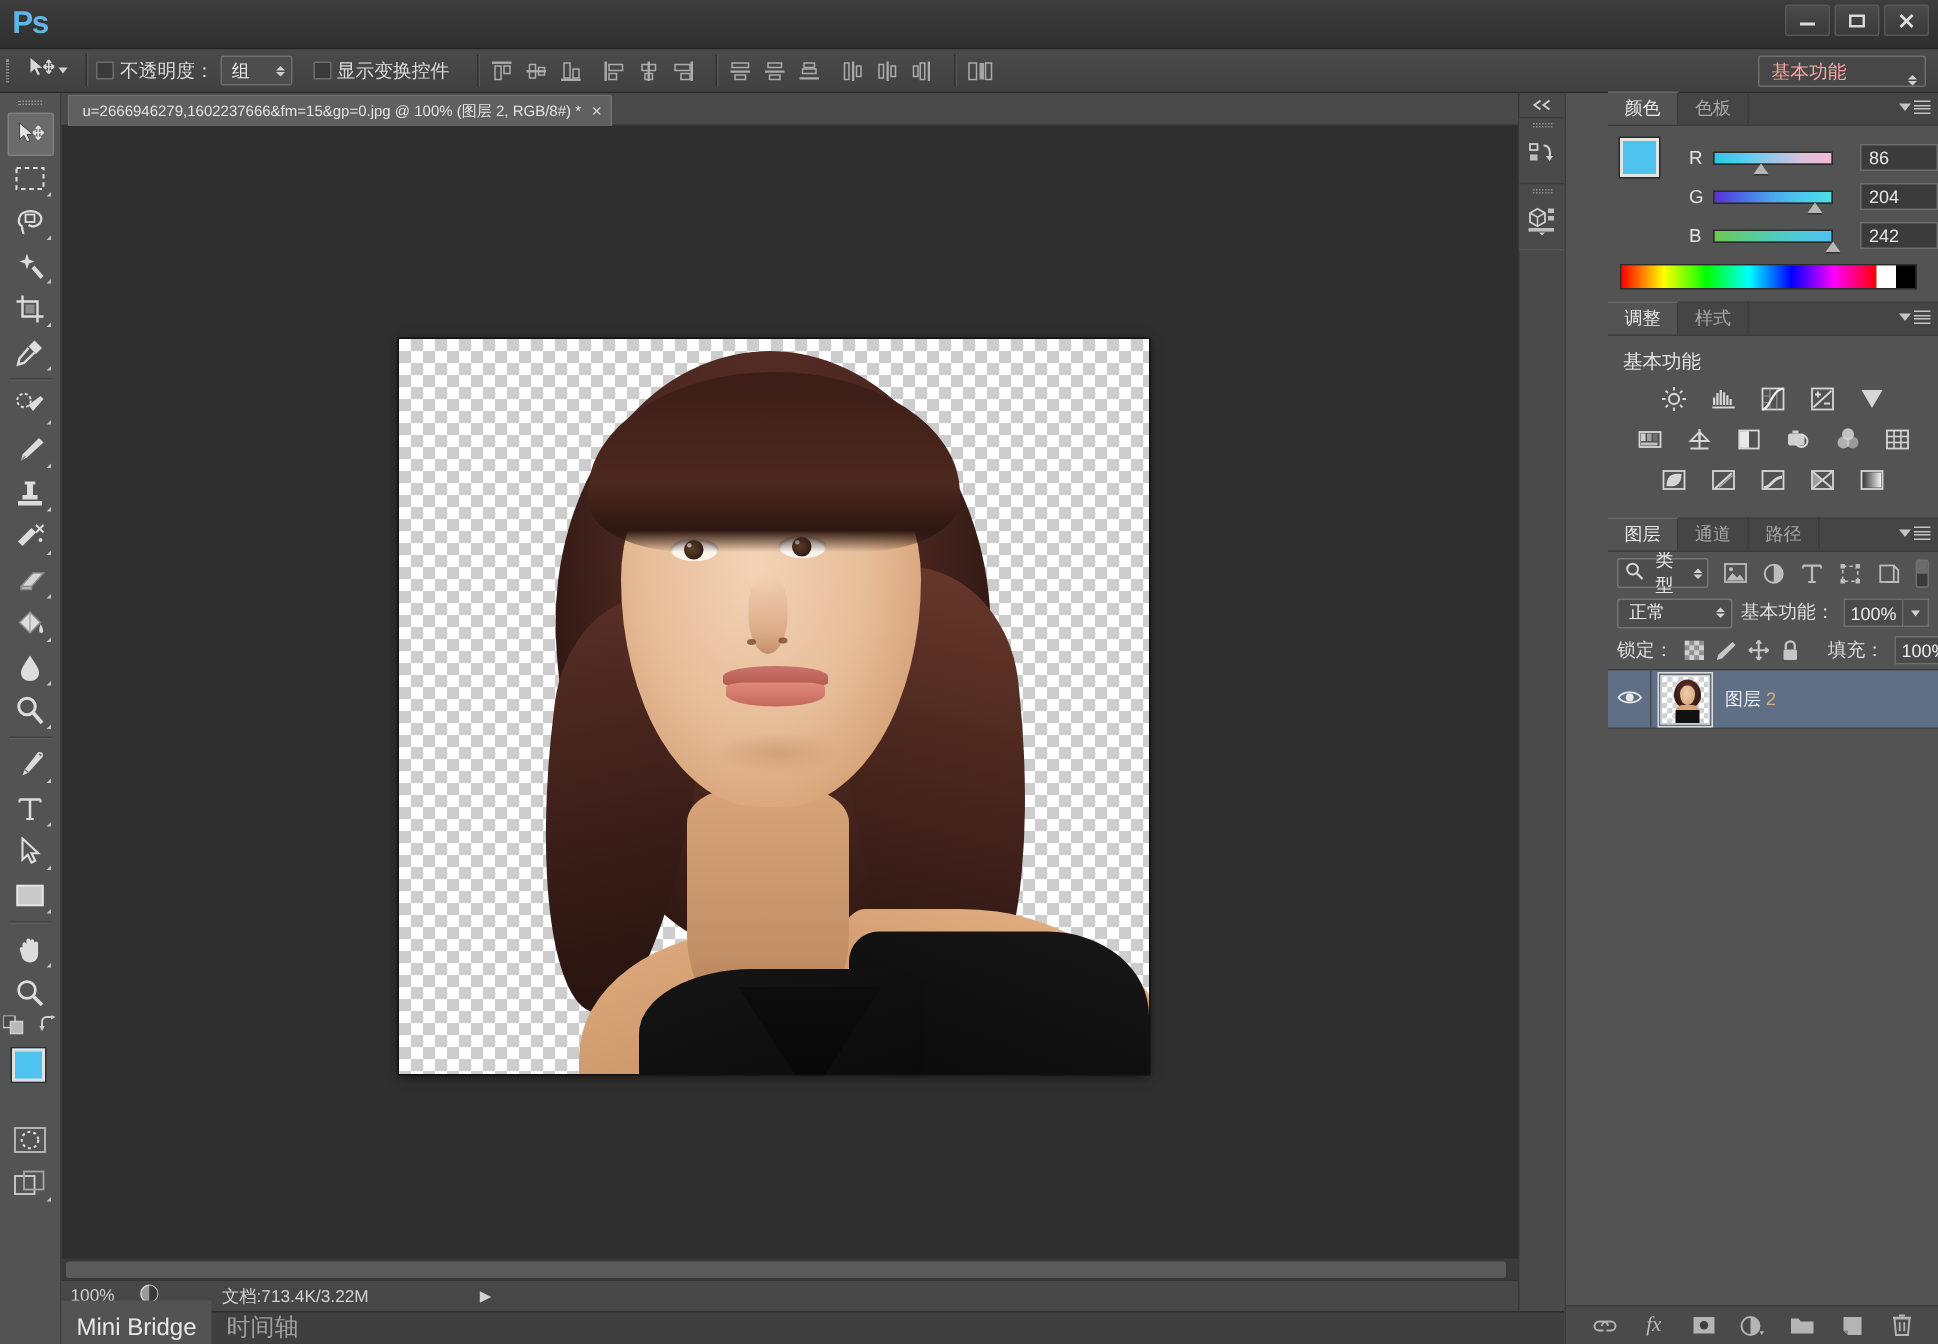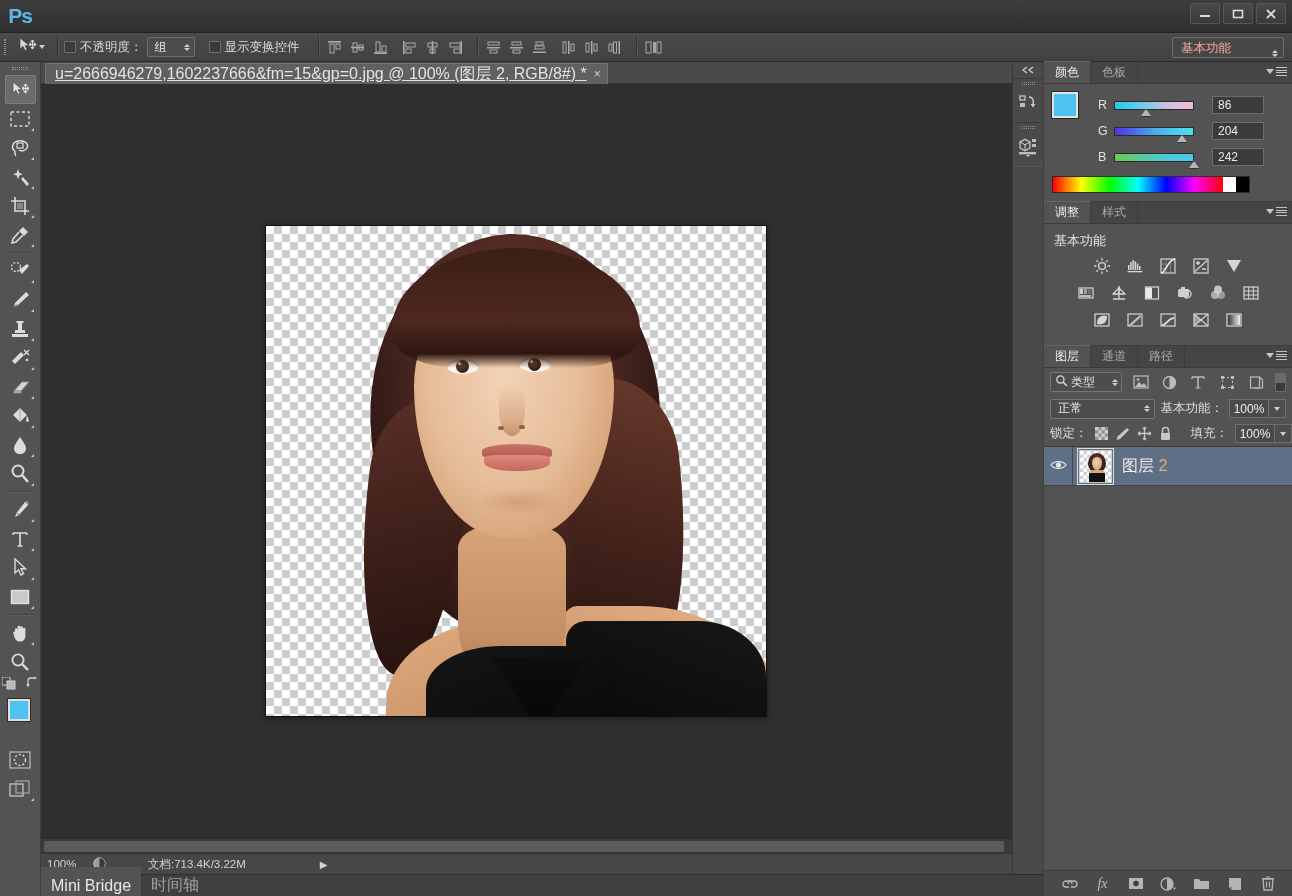--- a/index.html
+++ b/index.html
@@ -99,21 +99,21 @@
   #tabstrip {
     position:absolute; left:41px; top:62px; width:1002px; height:22px;
     background:#4a4a4a; border-bottom:1px solid #333;
   }
   #doctab {
     position:absolute; left:4px; top:1px; height:21px;
     background:#606060; border:1px solid #747474; border-bottom:none;
     display:flex; align-items:center; padding:0 6px 0 9px; gap:7px;
     border-radius:2px 2px 0 0;
   }
-  #doctab-title { font-size:16px; color:#e3e3e3; white-space:nowrap;text-decoration:underline;}
+  #doctab-title { font-size:10px; color:#e3e3e3; white-space:nowrap;}
   #doctab-close { font-size:12px; color:#cfcfcf; line-height:10px;}
 
   
   #canvasarea {
     position:absolute; left:41px; top:84px; width:1002px; height:769px;
     background:#2f2f2f; overflow:hidden;
   }
   #artboard {
     position:absolute; left:225px; top:142px; width:500px; height:490px;
     box-shadow: 0 0 0 1px #111, 0 1px 7px rgba(0,0,0,.6);
@@ -215,21 +215,21 @@
   #dock-collapse { height:16px; display:flex; align-items:center; justify-content:center; color:#cfcfcf; font-size:9px;}
   .icon-group { border-top:1px solid #3a3a3a; box-shadow:0 1px 0 #575757; padding-bottom:4px; }
   .icon-grip { height:9px; display:flex; align-items:center; justify-content:center;}
   .icon-grip i { width:13px;height:3px;border-top:1px dotted #8f8f8f;border-bottom:1px dotted #8f8f8f;}
   .dock-icon { height:30px; display:flex; align-items:center; justify-content:center; }
 
   #rightpanels {
     position:absolute; left:1043px; top:62px; width:249px; height:834px;
     background:#535353; border-left:1px solid #3d3d3d;
   }
-  .panel { border-bottom:1px solid #3d3d3d; }
+  .panel { border-bottom:1px solid #3d3d3d;margin-left:28px; }
   .panel-tabs {
     height:22px; background:#454545; display:flex; align-items:flex-end; position:relative;
     border-bottom:1px solid #3b3b3b;
   }
   .ptab {
     height:22px; padding:0 11px; display:flex; align-items:center; font-size:12px; color:#a8a8a8;
     border-right:1px solid #3b3b3b;
   }
   .ptab.active { background:#535353; color:#e9e9e9; border-top:1px solid #666;}
   .pmenu { position:absolute; right:5px; top:5px; display:flex; align-items:center; gap:2px;}
@@ -256,21 +256,21 @@
   #spectrum .w { width:13px; background:#fff;}
   #spectrum .k { width:13px; background:#000;}
 
   
   #adjbody { padding:6px 0 8px 0; }
   #adj-title { font-size:13px; color:#e4e4e4; margin:2px 0 6px 10px; }
   .adj-row { display:flex; justify-content:center; gap:13px; margin-bottom:7px;}
   .adj-ic { width:20px; height:20px; display:flex; align-items:center; justify-content:center;}
 
   
-  #lay-filter { height:28px; display:flex; align-items:center; padding:0 6px; gap:9px; }
+  #lay-filter { height:28px; display:flex; align-items:center; padding:0 6px; gap:9px;text-align:center; }
   #lay-kind {
     width:72px; height:20px; background:#4d4d4d; border:1px solid #757575; border-radius:2px;
     display:flex; align-items:center; padding:0 3px 0 4px; gap:3px; font-size:12px; color:#e6e6e6;
   }
   .filt-ic { width:20px; height:20px; display:flex; align-items:center; justify-content:center; opacity:.85;}
   #filt-toggle { margin-left:auto; width:11px; height:19px; border:1px solid #6f6f6f; border-radius:2px;
      background:linear-gradient(to bottom,#6b6b6b 0 50%, #3a3a3a 50% 100%);}
   #lay-blend { height:25px; display:flex; align-items:center; padding:0 6px; gap:6px;}
   #blend-select { width:108px; height:20px; background:#4d4d4d; border:1px solid #757575; border-radius:2px;
      display:flex; align-items:center; justify-content:space-between; padding:0 4px 0 7px; font-size:12px; color:#eaeaea;}
@@ -294,21 +294,21 @@
      background-image: linear-gradient(45deg,#cfcfcf 25%,transparent 25%,transparent 75%,#cfcfcf 75%),
                        linear-gradient(45deg,#cfcfcf 25%,transparent 25%,transparent 75%,#cfcfcf 75%);
      background-size:7px 7px; background-position:0 0,3.5px 3.5px; background-color:#fff;}
   .thumb .mini { position:absolute; left:7px; top:2px; width:20px; height:31px; }
   .mini .mh { position:absolute; left:1px; top:0; width:18px; height:19px;
      background: radial-gradient(ellipse at 50% 35%, #5b3026, #2b1510); border-radius:50% 50% 42% 42%/55% 55% 45% 45%;}
   .mini .mf { position:absolute; left:5px; top:4px; width:10px; height:13px;
      background: radial-gradient(ellipse at 45% 40%,#f0cfb2,#cf9d72); border-radius:46%/42% 42% 58% 58%;}
   .mini .mb { position:absolute; left:2px; top:17px; width:16px; height:14px;
      background: linear-gradient(180deg,#d8a67c 0 22%, #111 22% 100%); border-radius:30% 30% 0 0;}
-  .layer-name { margin-left:10px; font-size:16px; color:#ececec;}
+  .layer-name { margin-left:10px; font-size:12px; color:#ececec;}
   .layer-name .num { color:#d7b27a; }
   .layer-name.italic { font-style:italic; }
   .lock-badge { position:absolute; right:11px; top:12px; opacity:.85;}
   #layers-footer {
     position:absolute; left:0; bottom:0; width:249px; height:26px; background:#4a4a4a;
     border-top:1px solid #3a3a3a; display:flex; align-items:center; justify-content:center; gap:15px;
   }
   .foot-ic { width:18px;height:18px;display:flex;align-items:center;justify-content:center;opacity:.85;}
 </style>
 </head>

